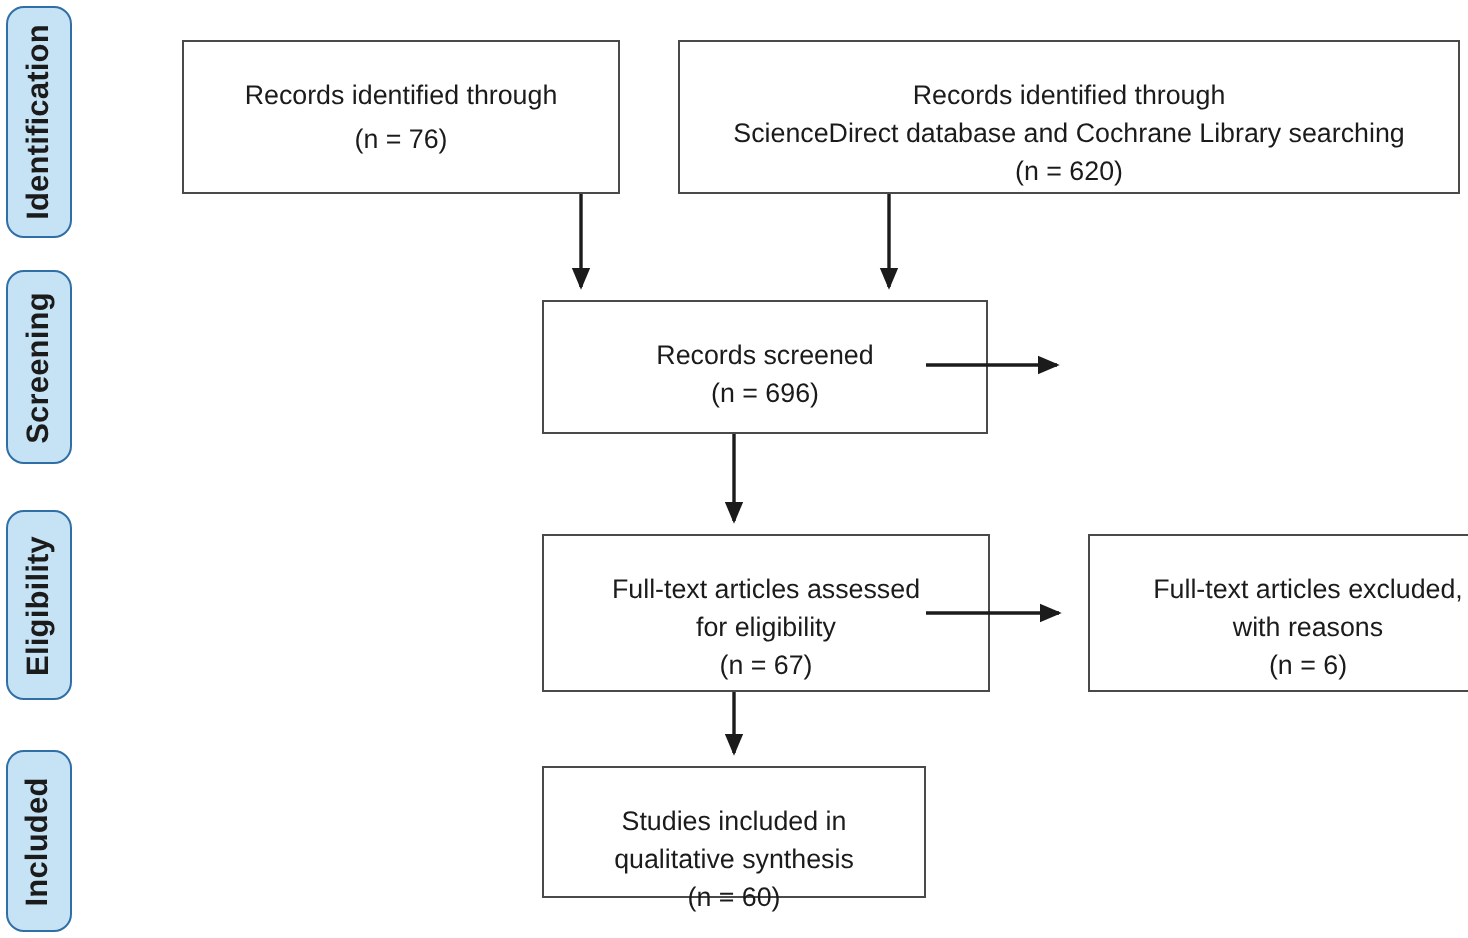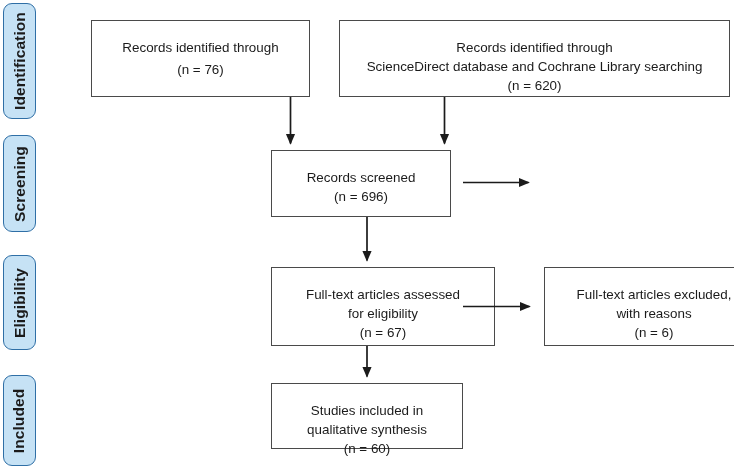--- a/index.html
+++ b/index.html
@@ -92,21 +92,21 @@
     <span class="line">Records identified through</span>
     <span class="line">(n = 76)</span>
   </div>
 
   <div class="flow-box" style="left:339px; top:20px; width:391px; height:77px;">
     <span class="line">Records identified through</span>
     <span class="line">ScienceDirect database and Cochrane Library searching</span>
     <span class="line">(n = 620)</span>
   </div>
 
-  <div class="flow-box" style="left:271px; top:150px; width:180px; height:67px;">
+  <div class="flow-box" style="left:271px; top:150px; width:223px; height:67px;">
     <span class="line">Records screened</span>
     <span class="line">(n = 696)</span>
   </div>
 
 
   <div class="flow-box" style="left:271px; top:267px; width:224px; height:79px;">
     <span class="line">Full-text articles assessed</span>
     <span class="line">for eligibility</span>
     <span class="line">(n = 67)</span>
   </div>

